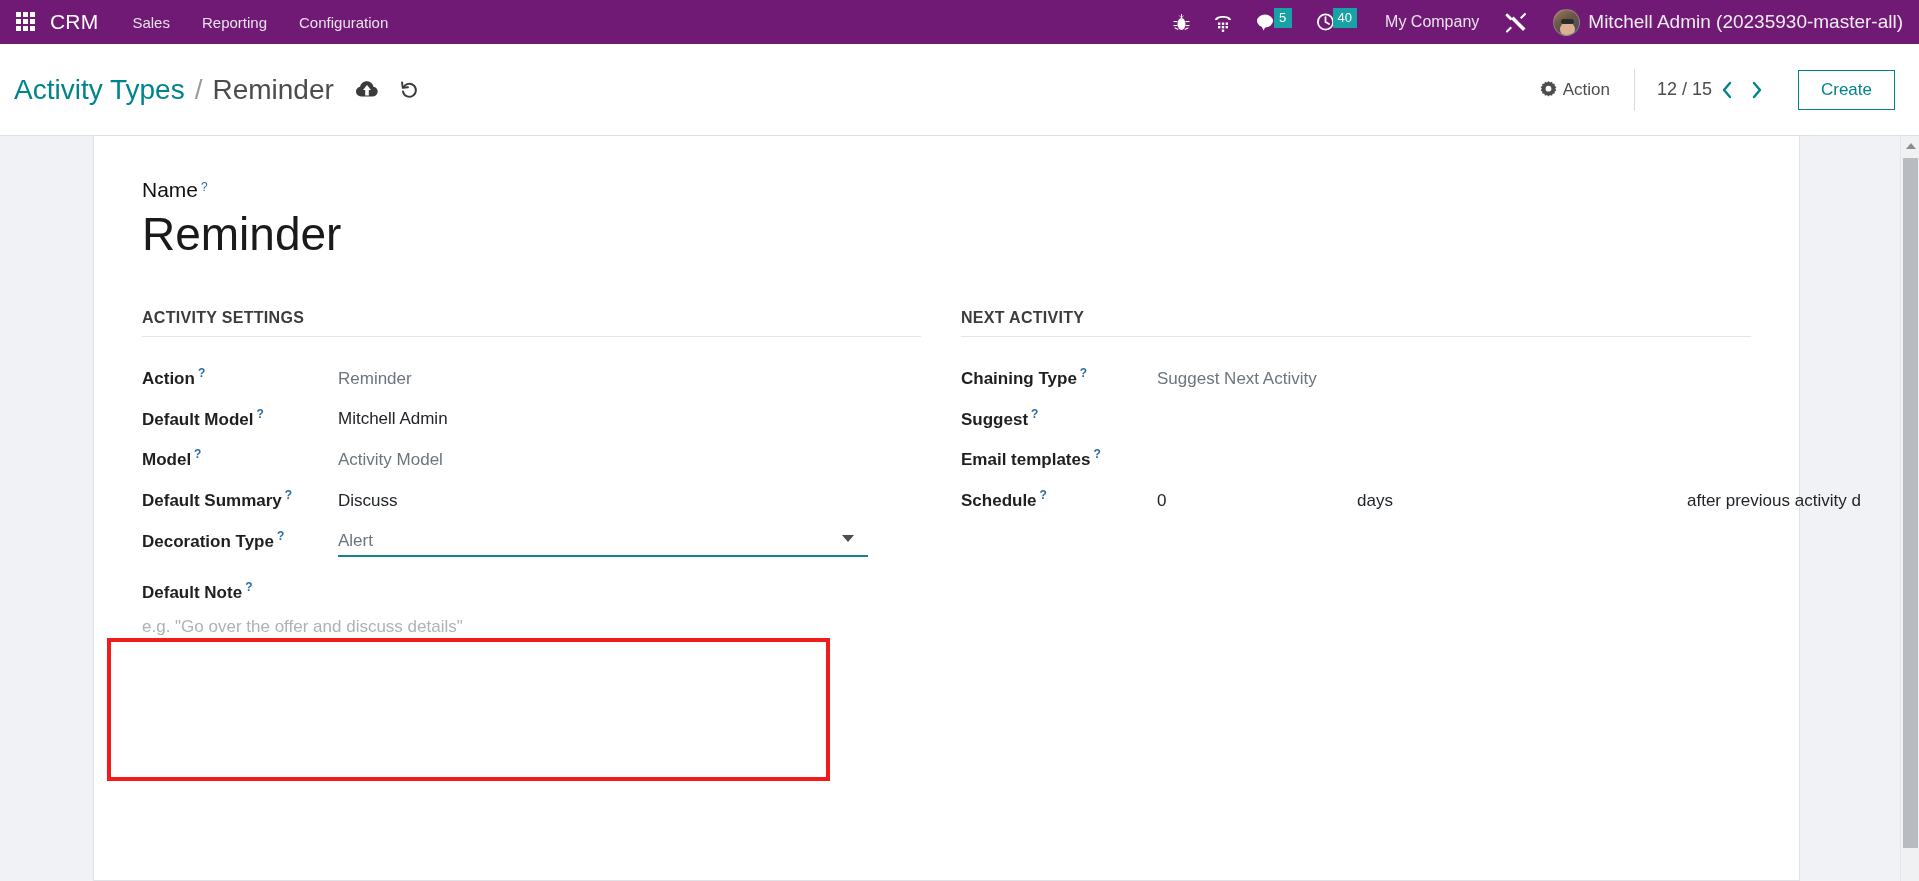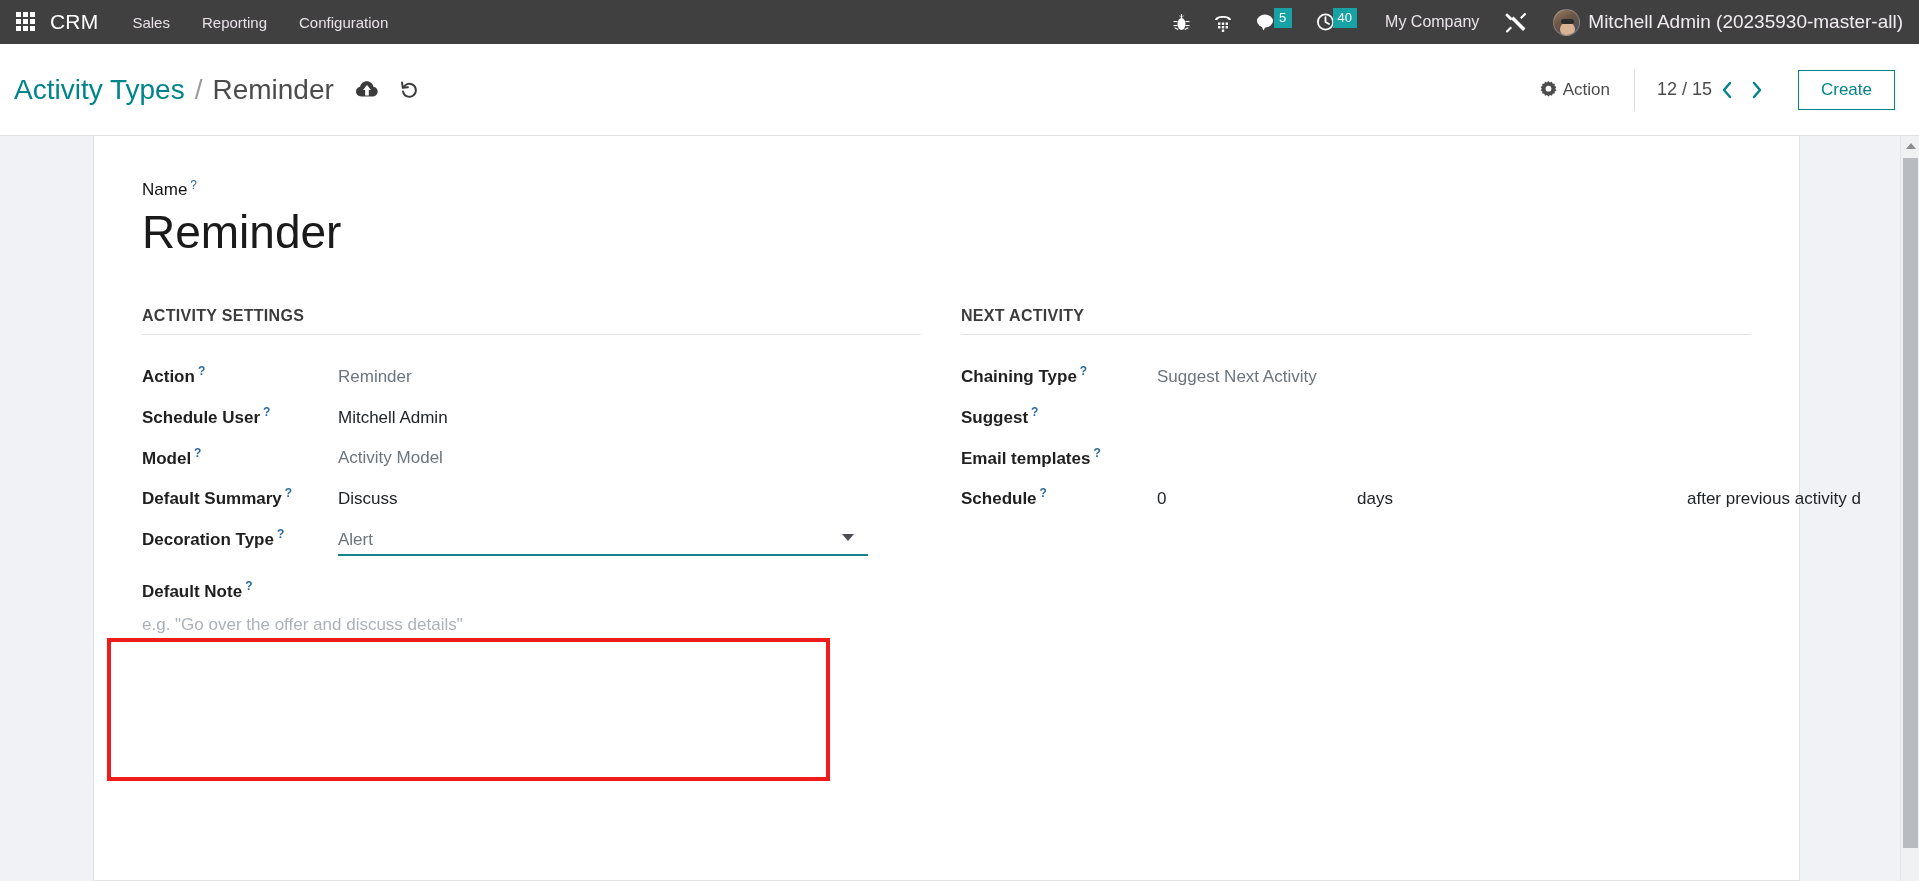--- a/index.html
+++ b/index.html
@@ -8,21 +8,21 @@
     width: 1919px; height: 881px;
     overflow: hidden;
     font-family: "Liberation Sans", sans-serif;
     background: #f0f2f5;
   }
 
   
   #navbar {
     position: absolute; top: 0; left: 0;
     width: 1919px; height: 44px;
-    background: #404040;
+    background: #701a75;
     display: flex; align-items: center;
     color: #f4f2f4;
     font-size: 17px;
     z-index: 50;
   }
   .apps-grid {
     width: 20px; height: 20px;
     margin-left: 16px; margin-right: 14px;
     display: grid;
     grid-template-columns: repeat(3, 5px);
@@ -154,21 +154,21 @@
     position: absolute; left: 93px; top: 0;
     width: 1707px; height: 745px;
     background: #ffffff;
     border: 1px solid #e0e2e6;
     border-top: none;
   }
   #sheet-inner { padding: 42px 48px 0 48px; }
 
   
   .title-label {
-    font-size: 17px; color: #111111; font-weight: 400;
+    font-size: 21px; color: #111111; font-weight: 400;
     display: inline-block; margin-bottom: 2px;
   }
   .tip { color: #2c6a9e; font-size: 12px; vertical-align: super; margin-left: 3px; }
   #record-title {
     font-size: 46px; font-weight: 300; color: #1a1a1a;
     line-height: 1.15; margin-top: 4px; margin-bottom: 0;
     cursor: text;
   }
 
   
@@ -421,21 +421,21 @@
 
         <div class="col left">
           <div class="group-title">ACTIVITY SETTINGS</div>
 
           <div class="field-row">
             <div class="field-label"><span>Action</span><span class="tip">?</span></div>
             <div class="field-value muted">Reminder</div>
           </div>
 
           <div class="field-row">
-            <div class="field-label"><span>Schedule User</span><span class="tip">?</span></div>
+            <div class="field-label"><span>Default Model</span><span class="tip">?</span></div>
             <div class="field-value">Mitchell Admin</div>
           </div>
 
           <div class="field-row">
             <div class="field-label"><span>Model</span><span class="tip">?</span></div>
             <div class="field-value muted">Activity Model</div>
           </div>
 
           <div class="field-row">
             <div class="field-label"><span>Default Summary</span><span class="tip">?</span></div>

